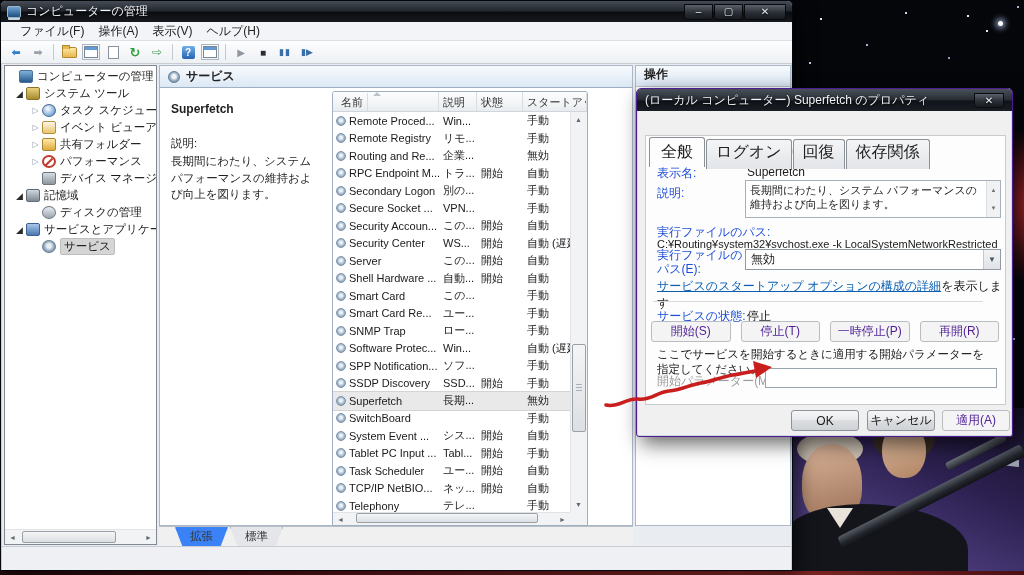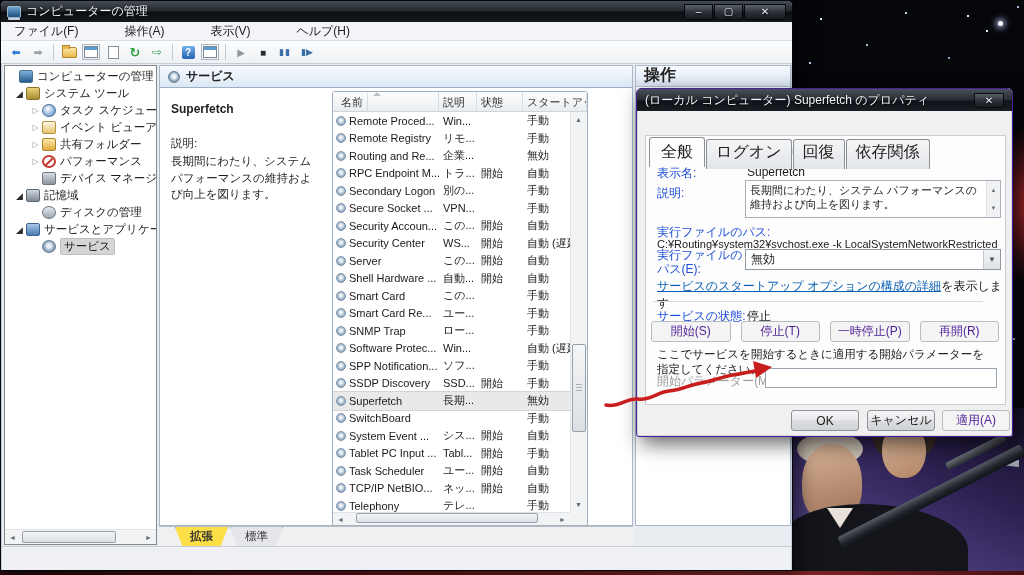--- a/index.html
+++ b/index.html
@@ -48,21 +48,21 @@
     padding:0 6px; gap:5px; color:#f4f7fa; font-size:12px; text-shadow:0 1px 2px #000;
     background:linear-gradient(#454c56,#23272e 48%,#0b0d11 52%,#15181d); }
   .appicon { width:14px; height:12px; border:1px solid #9fb6c8; border-radius:2px;
     background:linear-gradient(#6fa3d0,#1c4f7e); box-shadow:0 3px 0 -1px #c8d4dd; }
   .wbtns { margin-left:auto; display:flex; gap:1px; }
   .wbtn { width:29px; height:16px; display:flex; align-items:center; justify-content:center;
     color:#e7edf2; font-size:10px; line-height:1; border:1px solid #07090c; border-radius:0 0 3px 3px;
     background:linear-gradient(#5a616b,#2a2e35 55%,#181b20); }
   .wbtn.close { width:42px; }
   .menubar { height:19px; background:#f2f4f7; border-bottom:1px solid #dde1e6;
-    display:flex; align-items:center; padding:0 6px; font-size:12px; color:#222;gap:32px; }
+    display:flex; align-items:center; padding:0 12px; font-size:12px; color:#222; }
   .menubar span { padding:1px 7px; }
   .toolbar { height:23px; background:linear-gradient(#fcfdfe,#eef1f4);
     border-bottom:1px solid #c9cdd3; display:flex; align-items:center; padding:0 5px; gap:2px; }
   .tbtn { width:20px; height:19px; display:flex; align-items:center; justify-content:center;
     font-size:11px; border-radius:2px; }
   .tsep { width:1px; height:16px; background:#c6cad0; margin:0 3px; }
   .arrow-back { color:#2f7fd0; font-weight:bold; }
   .arrow-fwd { color:#9aa2ab; font-weight:bold; }
   .ic-folder { width:15px; height:11px; background:linear-gradient(#ffe9a8,#e8b64c);
     border:1px solid #b08a2e; border-radius:1px 2px 1px 1px; position:relative; }
@@ -147,26 +147,26 @@
   .grip { position:absolute; left:3px; right:3px; top:45%; border-top:1px solid #aab0b8;
     box-shadow:0 3px 0 #aab0b8, 0 6px 0 #aab0b8; }
   .list-hscroll { position:absolute; left:0; right:17px; bottom:0; height:13px; background:#f2f3f4;
     display:flex; align-items:center; border-top:1px solid #e0e2e5; }
   .corner { position:absolute; right:0; bottom:0; width:17px; height:13px; background:#f2f3f4; }
 
   .tabsrow { left:158px; top:525px; width:474px; height:20px; background:#f0f0f0;
     border-top:1px solid #b8bec4; display:flex; align-items:flex-start; padding-left:16px; gap:2px; font-size:11.5px; }
   .btab { padding:2px 14px 3px; clip-path:polygon(0 0,100% 0,calc(100% - 8px) 100%,8px 100%);
     background:#e4e6e9; border:1px solid #9aa2aa; border-top:none; color:#333; }
-  .btab.active { background:#fde047; font-weight:bold; }
+  .btab.active { background:#3b82f6; font-weight:normal; }
 
   
   .actions { left:634px; top:64px; width:156px; height:461px; background:#fff; border:1px solid #aab8c8; }
   .act-head { height:21px; background:linear-gradient(#f7fafd,#dce8f5); border-bottom:1px solid #b4c2d2;
-    display:flex; align-items:flex-end; padding:0 8px; font-size:16px; font-weight:bold; color:#222; }
+    display:flex; align-items:flex-start; padding:0 8px; font-size:12px; font-weight:bold; color:#222; }
   .statusbar { left:1px; top:545px; width:789px; height:24px; background:#eef0f3; border-top:1px solid #c9cdd3; }
 
   
   .dialog { left:636px; top:88px; width:377px; height:349px; background:#f0f0f0;
     border:1px solid #4c1d95; border-radius:5px 5px 3px 3px; z-index:50;
     box-shadow:0 0 0 1px rgba(160,180,200,.4) inset, 5px 7px 20px rgba(0,0,0,.6); font-size:12px; color:#1a1a1a; }
   .dtitle { height:22px; border-radius:4px 4px 0 0; display:flex; align-items:center; padding:0 8px;
     color:#f2f5f8; font-size:12px; text-shadow:0 1px 2px #000;
     background:linear-gradient(#4a515b,#272b32 50%,#101319 54%,#1a1e24); }
   .dclose { margin-left:auto; width:30px; height:15px; display:flex; align-items:center; justify-content:center;

